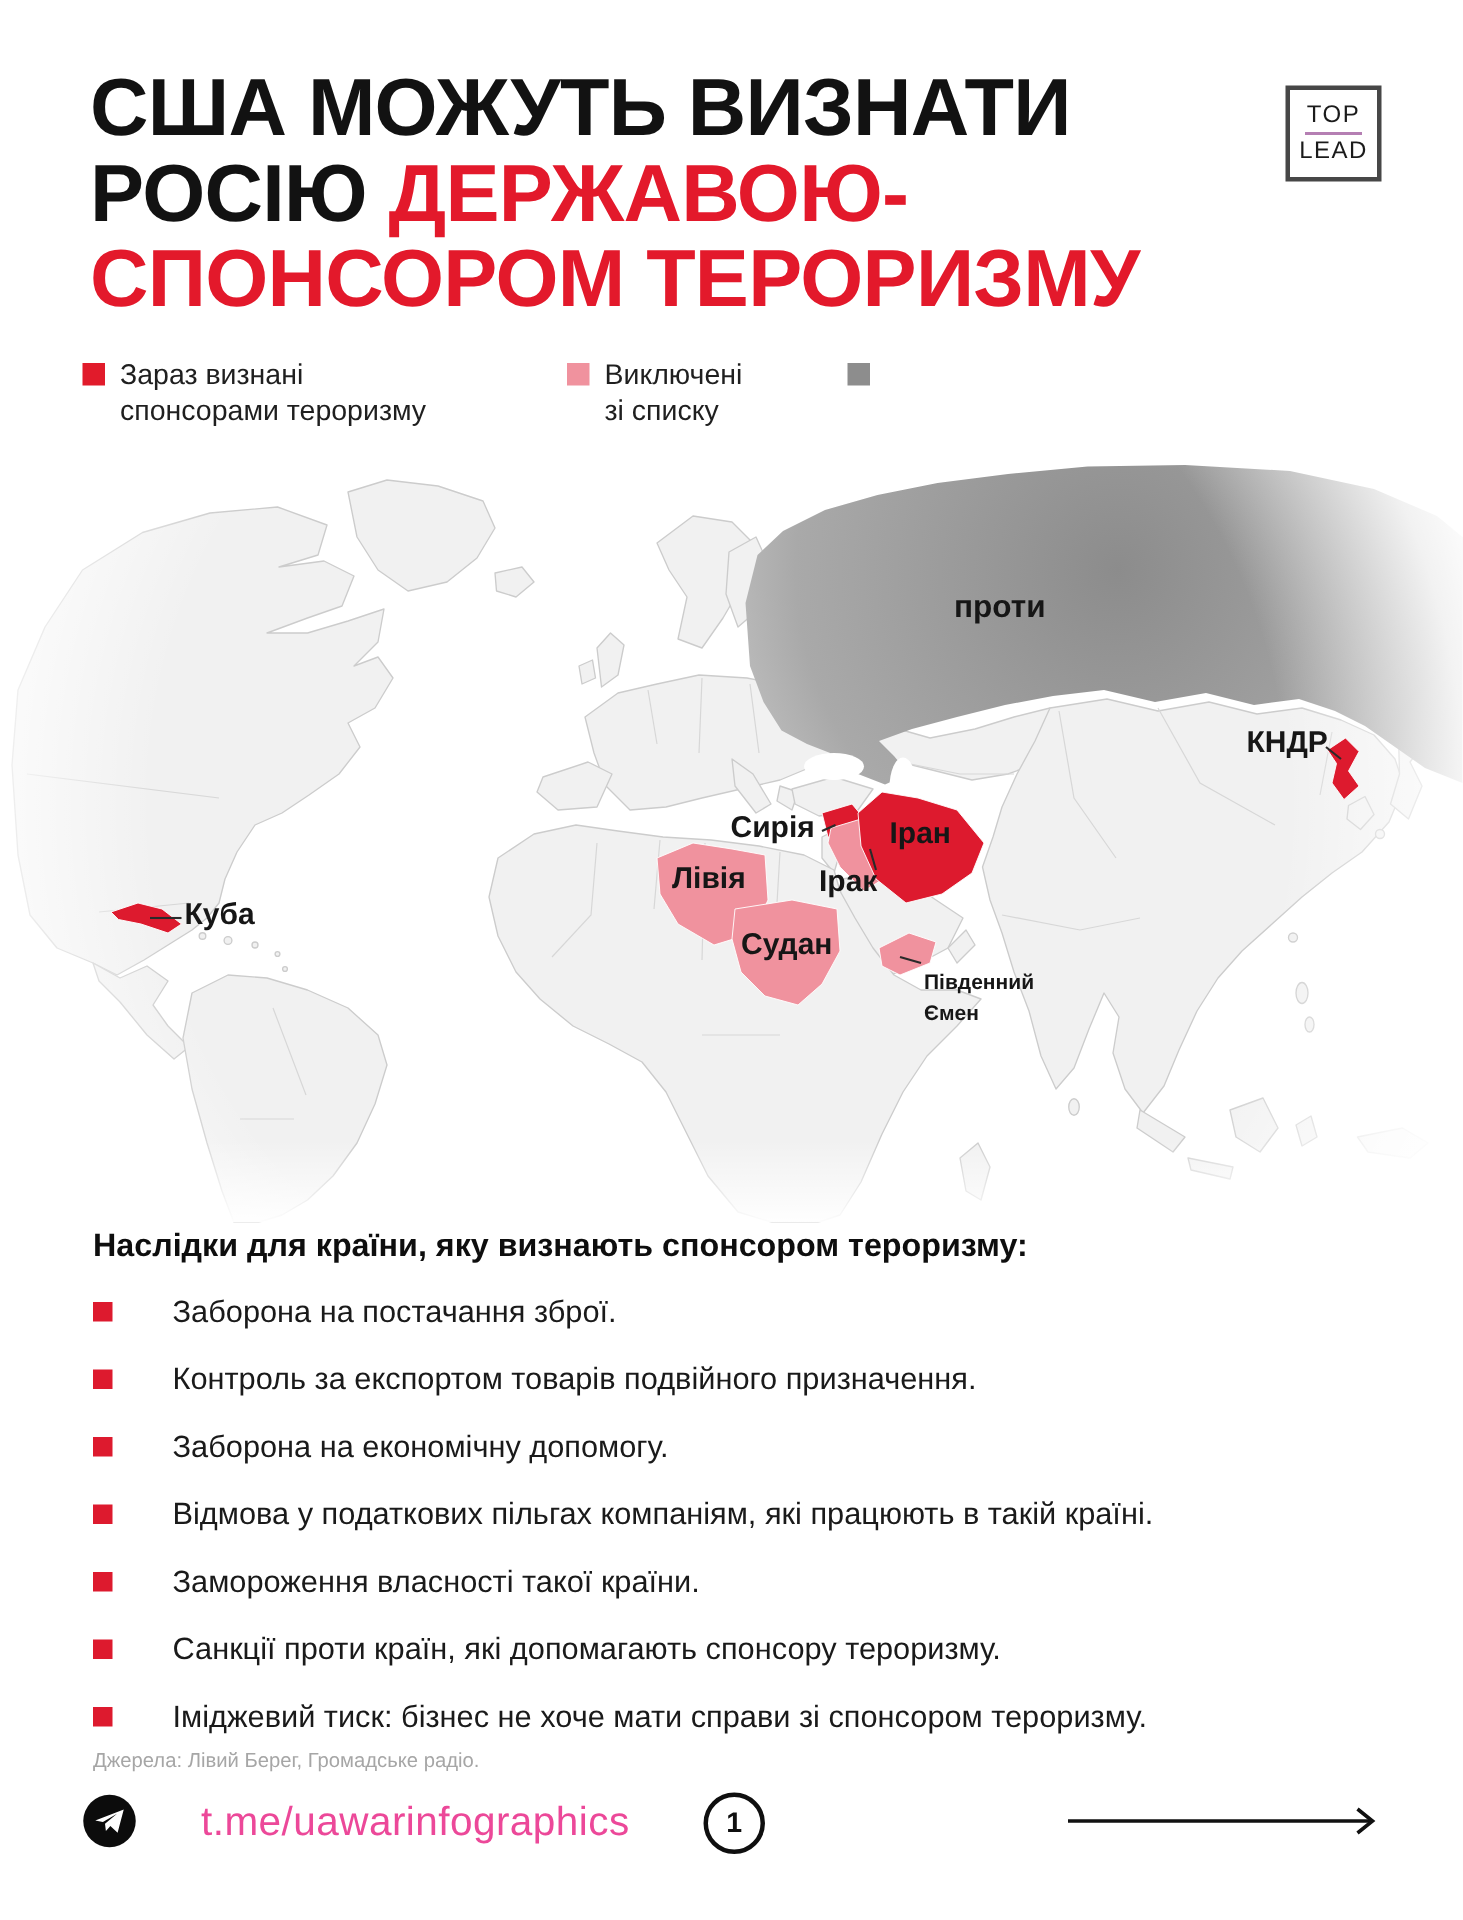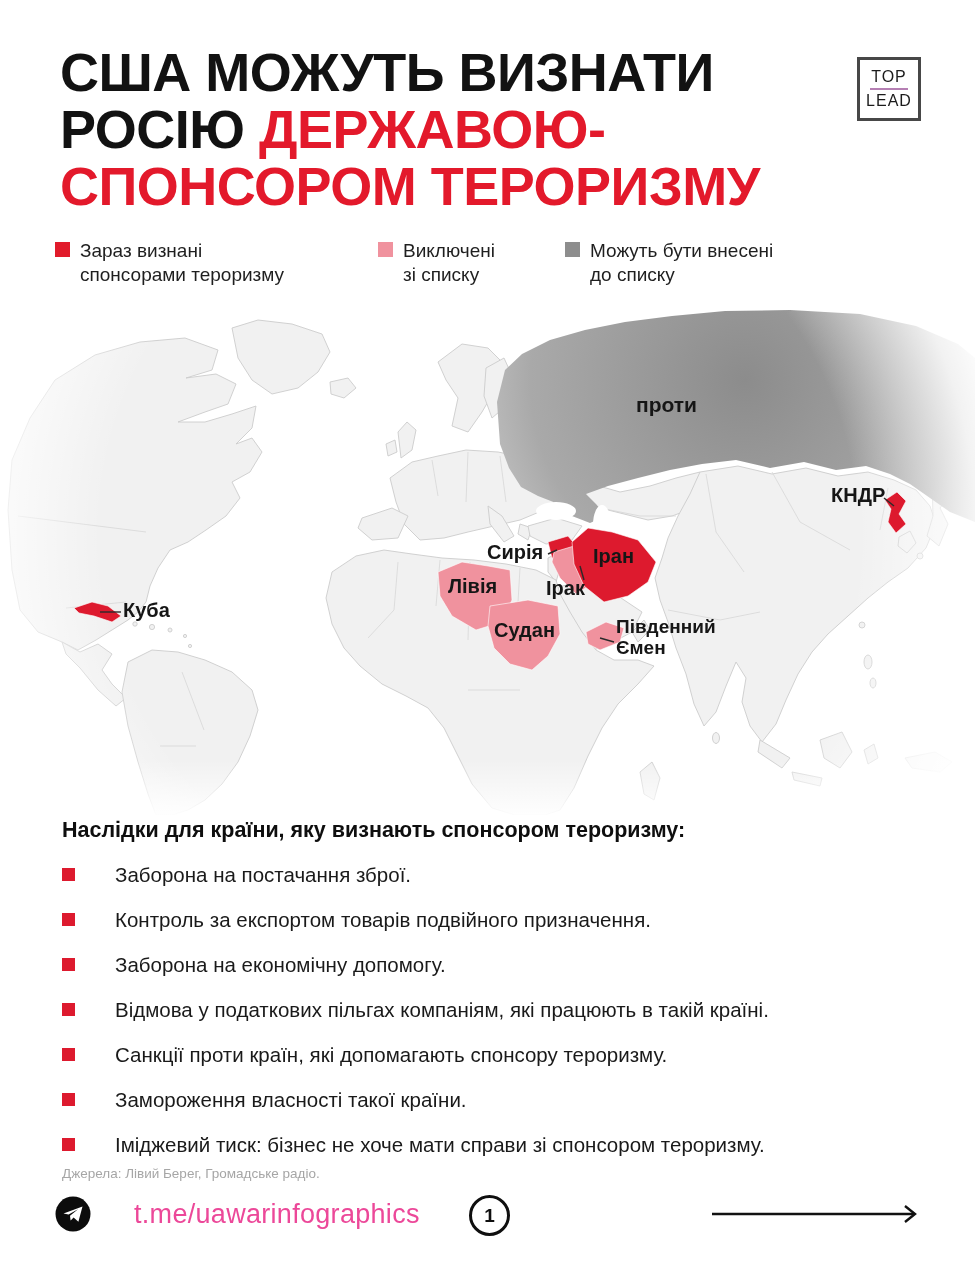--- a/index.html
+++ b/index.html
@@ -64,22 +64,20 @@
       <span class="legend-label">Зараз визнані
 спонсорами тероризму</span>
     </div>
     <div class="legend-item" style="left:323px">
       <span class="sq" style="background: rgb(240, 146, 158);"></span>
       <span class="legend-label">Виключені
 зі списку</span>
     </div>
     <div class="legend-item" style="left:510px">
       <span class="sq" style="background: rgb(141, 141, 141);"></span>
-      <span class="legend-label">Можуть бути внесені
-до списку</span>
     </div>
   </div>
 
   <div class="map">
     <svg width="975" height="505" viewBox="0 0 975 505">
       <defs>
         <radialGradient id="rus" gradientUnits="userSpaceOnUse" cx="745" cy="70" r="330">
           <stop offset="0" stop-color="#8c8c8c"></stop>
           <stop offset="0.65" stop-color="#a9a9a9"></stop>
           <stop offset="1" stop-color="#d6d6d6"></stop>
@@ -189,21 +187,21 @@
     </svg>
 
     <div class="map-label" style="left:636px;top:84px;font-size:21px">проти</div>
     <div class="map-label" style="left:831px;top:175px">КНДР</div>
     <div class="map-label" style="left:487px;top:232px">Сирія</div>
     <div class="map-label" style="left:593px;top:236px">Іран</div>
     <div class="map-label light" style="left:546px;top:268px">Ірак</div>
     <div class="map-label" style="left:448px;top:266px">Лівія</div>
     <div class="map-label" style="left:494px;top:310px">Судан</div>
     <div class="map-label" style="left:123px;top:290px">Куба</div>
-    <div class="map-label" style="left:616px;top:306px;font-size:19px">Південний
+    <div class="map-label" style="left:616px;top:334px;font-size:14px">Південний
 Ємен</div>
   </div>
 
   <div class="conseq">
     <h2 class="conseq-heading">Наслідки для країни, яку визнають спонсором тероризму:</h2>
     <div class="conseq-item">
       <span class="sq" style="background: rgb(221, 26, 46);"></span>
       <span class="conseq-text">Заборона на постачання зброї.</span>
     </div>
     <div class="conseq-item">
@@ -213,25 +211,25 @@
     <div class="conseq-item">
       <span class="sq" style="background: rgb(221, 26, 46);"></span>
       <span class="conseq-text">Заборона на економічну допомогу.</span>
     </div>
     <div class="conseq-item">
       <span class="sq" style="background: rgb(221, 26, 46);"></span>
       <span class="conseq-text">Відмова у податкових пільгах компаніям, які працюють в такій країні.</span>
     </div>
     <div class="conseq-item">
       <span class="sq" style="background: rgb(221, 26, 46);"></span>
+      <span class="conseq-text">Замороження власності такої країни.</span>
+    </div>
+    <div class="conseq-item">
+      <span class="sq" style="background: rgb(221, 26, 46);"></span>
       <span class="conseq-text">Санкції проти країн, які допомагають спонсору тероризму.</span>
-    </div>
-    <div class="conseq-item">
-      <span class="sq" style="background: rgb(221, 26, 46);"></span>
-      <span class="conseq-text">Замороження власності такої країни.</span>
     </div>
     <div class="conseq-item">
       <span class="sq" style="background: rgb(221, 26, 46);"></span>
       <span class="conseq-text">Іміджевий тиск: бізнес не хоче мати справи зі спонсором тероризму.</span>
     </div>
   </div>
 
   <div class="source">Джерела: Лівий Берег, Громадське радіо.</div>
 
   <svg class="footer-tg" width="36" height="36" viewBox="0 0 36 36">

